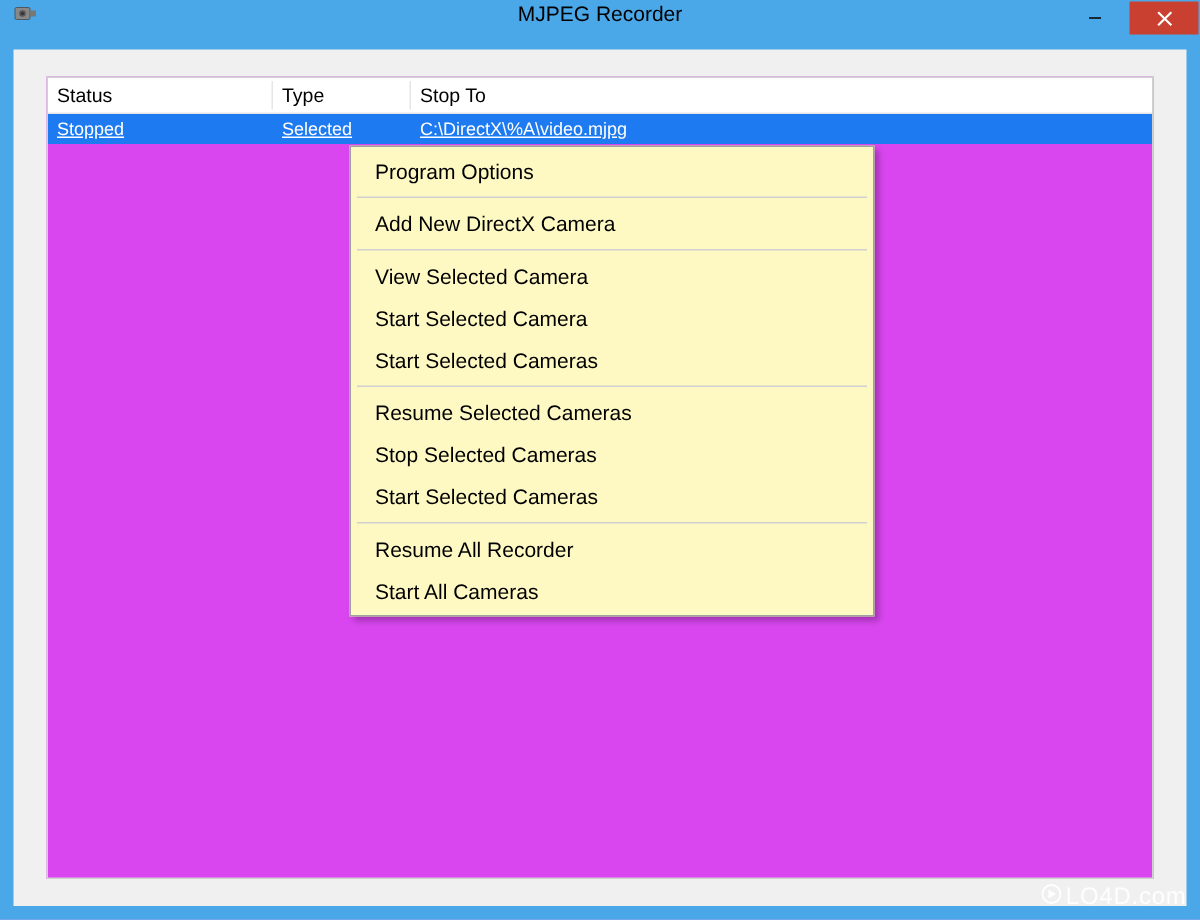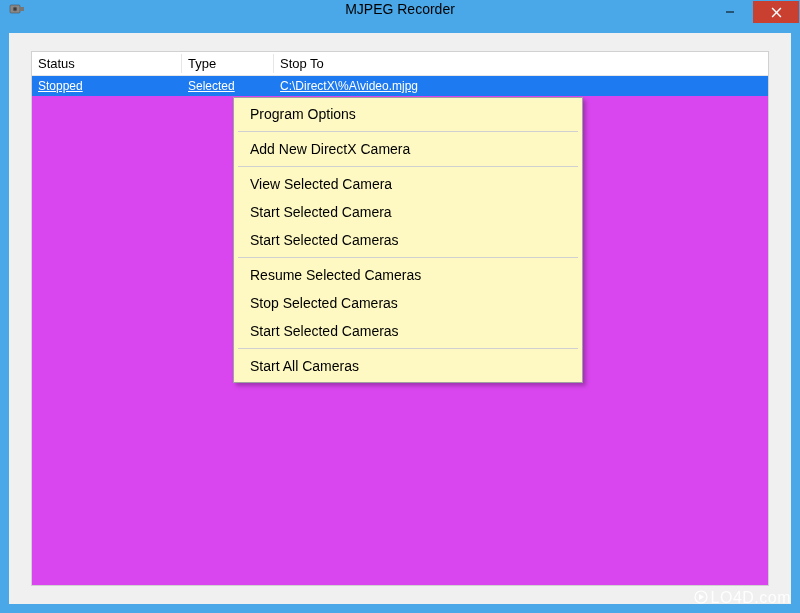--- a/index.html
+++ b/index.html
@@ -200,20 +200,21 @@
     <div class="menu-item">Add New DirectX Camera</div>
     <div class="menu-sep"></div>
     <div class="menu-item">View Selected Camera</div>
     <div class="menu-item">Start Selected Camera</div>
     <div class="menu-item">Start Selected Cameras</div>
     <div class="menu-sep"></div>
     <div class="menu-item">Resume Selected Cameras</div>
     <div class="menu-item">Stop Selected Cameras</div>
     <div class="menu-item">Start Selected Cameras</div>
     <div class="menu-sep"></div>
+    <div class="menu-item">Resume All Recorder</div>
     <div class="menu-item">Start All Cameras</div>
   </div>
 
   <div class="watermark">
     <span class="watermark-logo">
       <svg width="14" height="14" viewBox="0 0 14 14">
           <circle cx="7" cy="7" r="6" fill="none" stroke="#fff" stroke-width="1.2"></circle>
           <path d="M5 4 L5 10 L10 7 Z" fill="#fff"></path>
         </svg>
     </span><span>LO4D.com</span>

